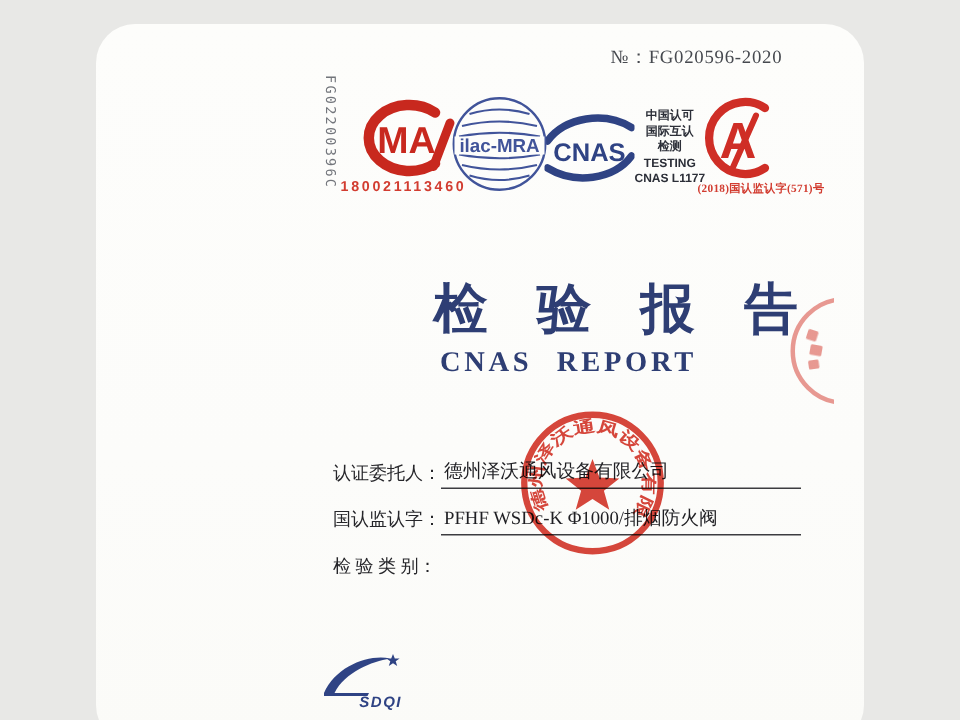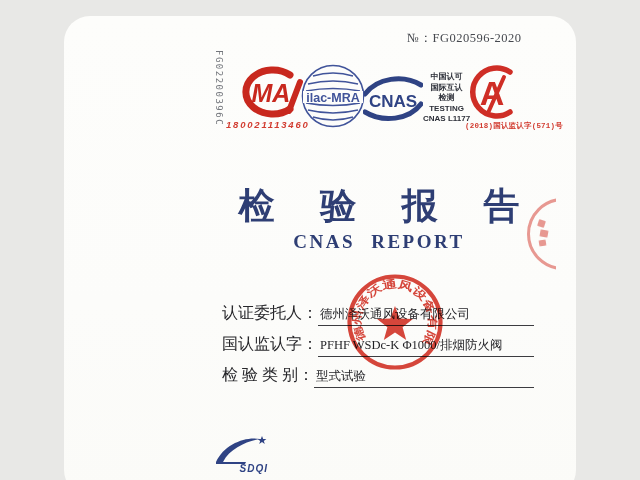--- a/index.html
+++ b/index.html
@@ -17,48 +17,48 @@
     transform:rotate(90deg);transform-origin:0 0;
     font-family:"DejaVu Sans Mono",monospace;
     font-size:9px;letter-spacing:1.5px;color:#72757b;white-space:nowrap;
   }
   .report-no{
     position:absolute;left:343px;top:14px;
     font-size:12.5px;color:#46494f;letter-spacing:0.5px;white-space:nowrap;
   }
   
   .mark{position:absolute;}
-  .cma-box{left:162px;top:50px;width:86px;text-align:left;font-style:italic;}
+  .cma-box{left:162px;top:50px;width:86px;text-align:center;}
   .cma-num{margin-top:1px;font-family:"Liberation Sans",sans-serif;
     font-size:9.5px;font-weight:bold;color:#d23c30;letter-spacing:1.8px;white-space:nowrap;}
   .ilac-box{left:236px;top:47px;}
   .cnas-box{left:299px;top:59px;}
   .cnas-lines{position:absolute;left:359px;top:56px;
     font-family:"Liberation Sans",sans-serif;font-size:8px;line-height:10.5px;
     color:#2c2f38;font-weight:bold;white-space:nowrap;text-align:center;}
   .cal-box{left:401px;top:47px;width:110px;text-align:left;}
-  .cal-num{margin-top:0px;font-family:Liberation Mono, monospace;
+  .cal-num{margin-top:0px;font-family:Liberation Serif, serif;
     font-size:7.5px;font-weight:bold;color:#d23c30;white-space:nowrap;letter-spacing:0.2px;}
   
   .title-cn{
-    position:absolute;left:150px;top:166px;width:330px;text-align:center;
-    font-family:Liberation Mono, monospace;
+    position:absolute;left:150px;top:166px;width:330px;text-align:right;
+    font-family:Liberation Serif, serif;
     font-size:36px;font-weight:bold;letter-spacing:12px;text-indent:12px;
     color:#2e3e74;white-space:nowrap;
   }
   .title-en{
     position:absolute;left:150px;top:215px;width:330px;text-align:center;
     font-family:"Liberation Serif","DejaVu Serif",serif;
     font-size:19px;font-weight:bold;letter-spacing:2.5px;word-spacing:9px;
     color:#2e3e74;white-space:nowrap;
   }
   
   .fields{position:absolute;left:158px;top:288px;width:312px;}
   .field-row{display:flex;align-items:flex-end;height:22px;margin-bottom:9px;}
-  .field-label{font-size:16px;color:#26262a;white-space:nowrap;padding-bottom:2px;}
+  .field-label{font-size:12px;color:#26262a;white-space:nowrap;padding-bottom:2px;}
   .field-value{
     flex:1;border-bottom:1px solid #3c3c40;padding:0 0 2px 2px;
     font-size:12.5px;color:#1f1f23;white-space:nowrap;overflow:hidden;
   }
   
   .seal{position:absolute;left:271px;top:246px;width:120px;height:120px;
     mix-blend-mode:multiply;opacity:0.92;}
   .partial-seal{position:absolute;left:462px;top:182px;width:30px;height:78px;
     overflow:hidden;mix-blend-mode:multiply;opacity:0.55;}
   .partial-seal .ring{position:absolute;left:1px;top:0px;width:72px;height:72px;
@@ -145,21 +145,20 @@
     <div class="field-row">
       <span class="field-label">认证委托人：</span>
       <span class="field-value">德州泽沃通风设备有限公司</span>
     </div>
     <div class="field-row">
       <span class="field-label">国认监认字：</span>
       <span class="field-value">PFHF WSDc-K Φ1000/排烟防火阀</span>
     </div>
     <div class="field-row">
       <span class="field-label">检 验 类 别：</span>
-      <span class="field-value">型式试验</span>
     </div>
   </div>
 
   <svg class="seal" viewBox="0 0 120 120">
     <circle cx="60" cy="60" r="45.5" fill="none" stroke="#d5372b" stroke-width="4.2"></circle>
     <path id="sealArc" d="M 30.6,77 A 34,34 0 1 1 89.4,77" fill="none"></path>
     <text font-family="Liberation Sans, sans-serif" font-size="10.5" font-weight="bold" fill="#d5372b">
       <textPath href="#sealArc" startOffset="0" textLength="176" lengthAdjust="spacingAndGlyphs">德州泽沃通风设备有限公司</textPath>
     </text>
     <polygon fill="#d5372b" points="60,44 64.7,56.4 77.9,57 67.6,65.2 71.2,77.9 60,70.6 48.8,77.9 52.4,65.2 42.1,57 55.3,56.4"></polygon>

